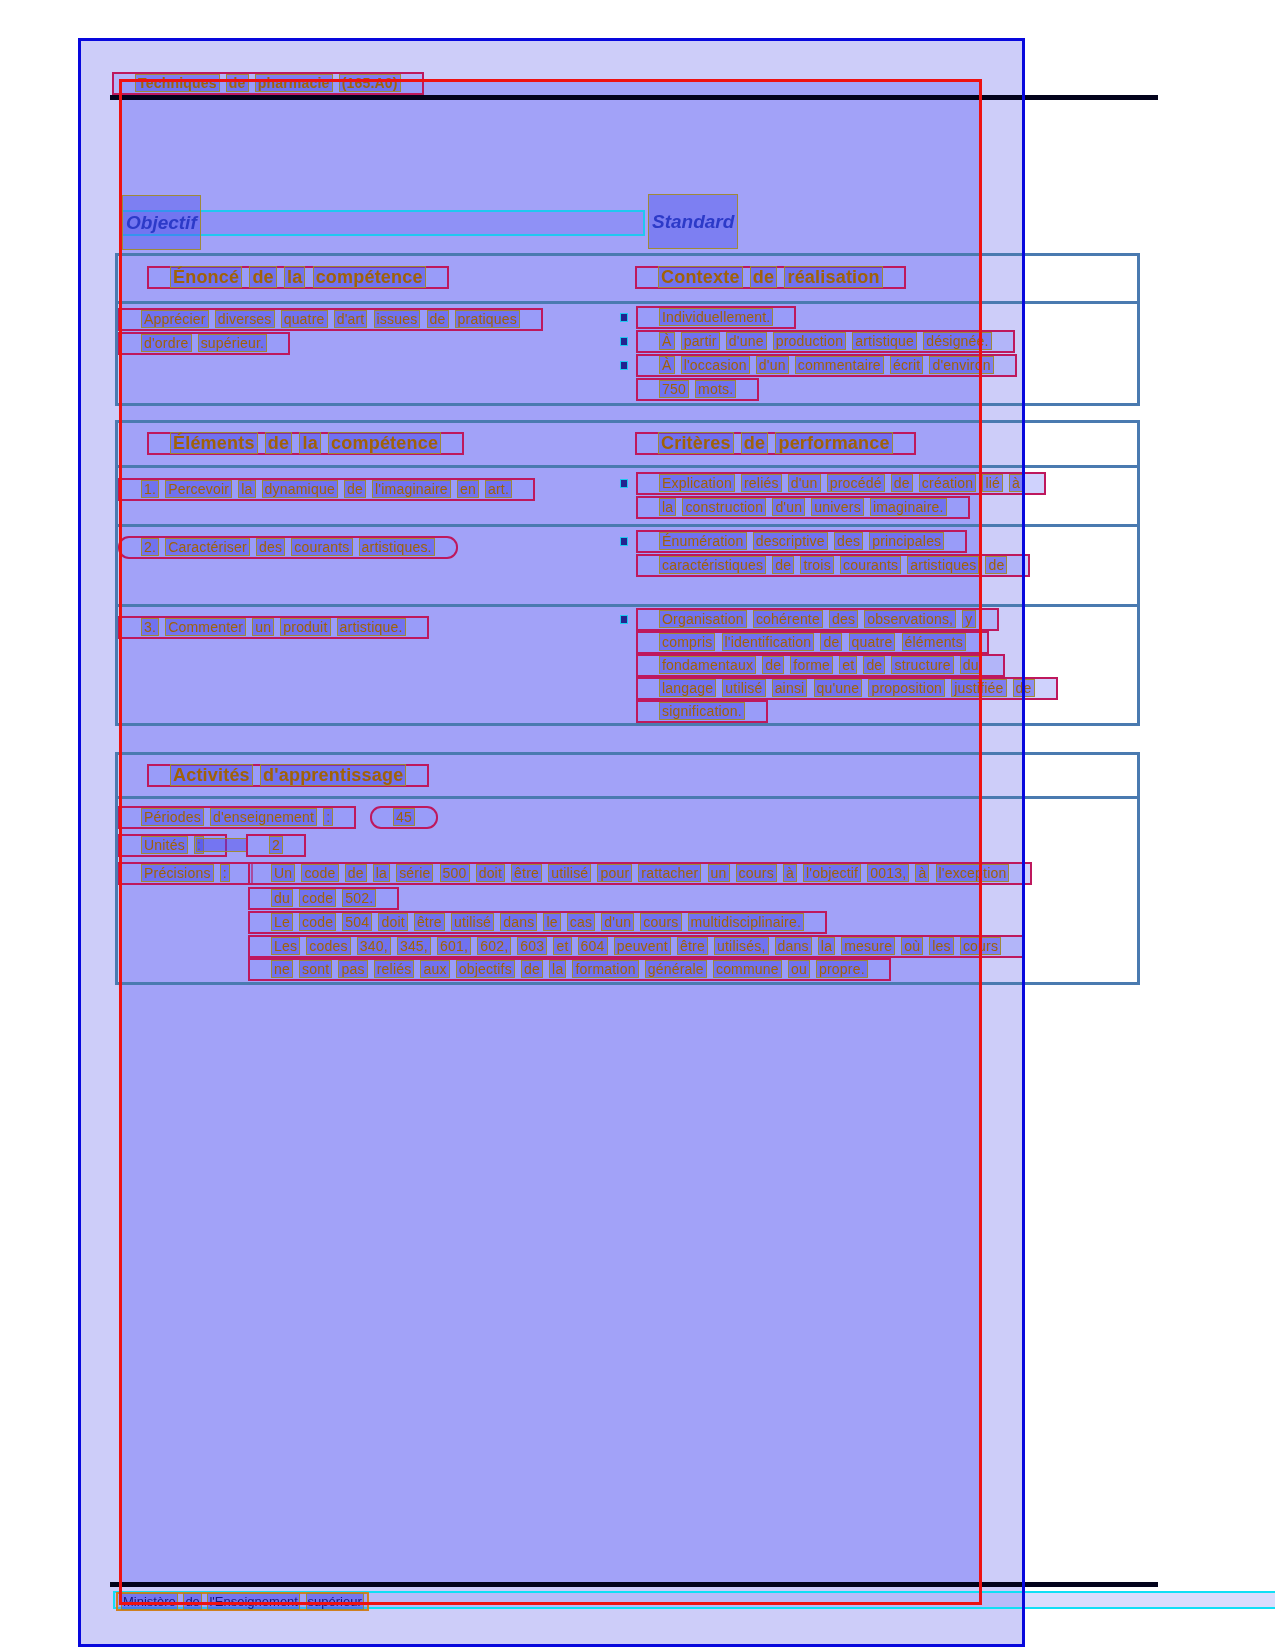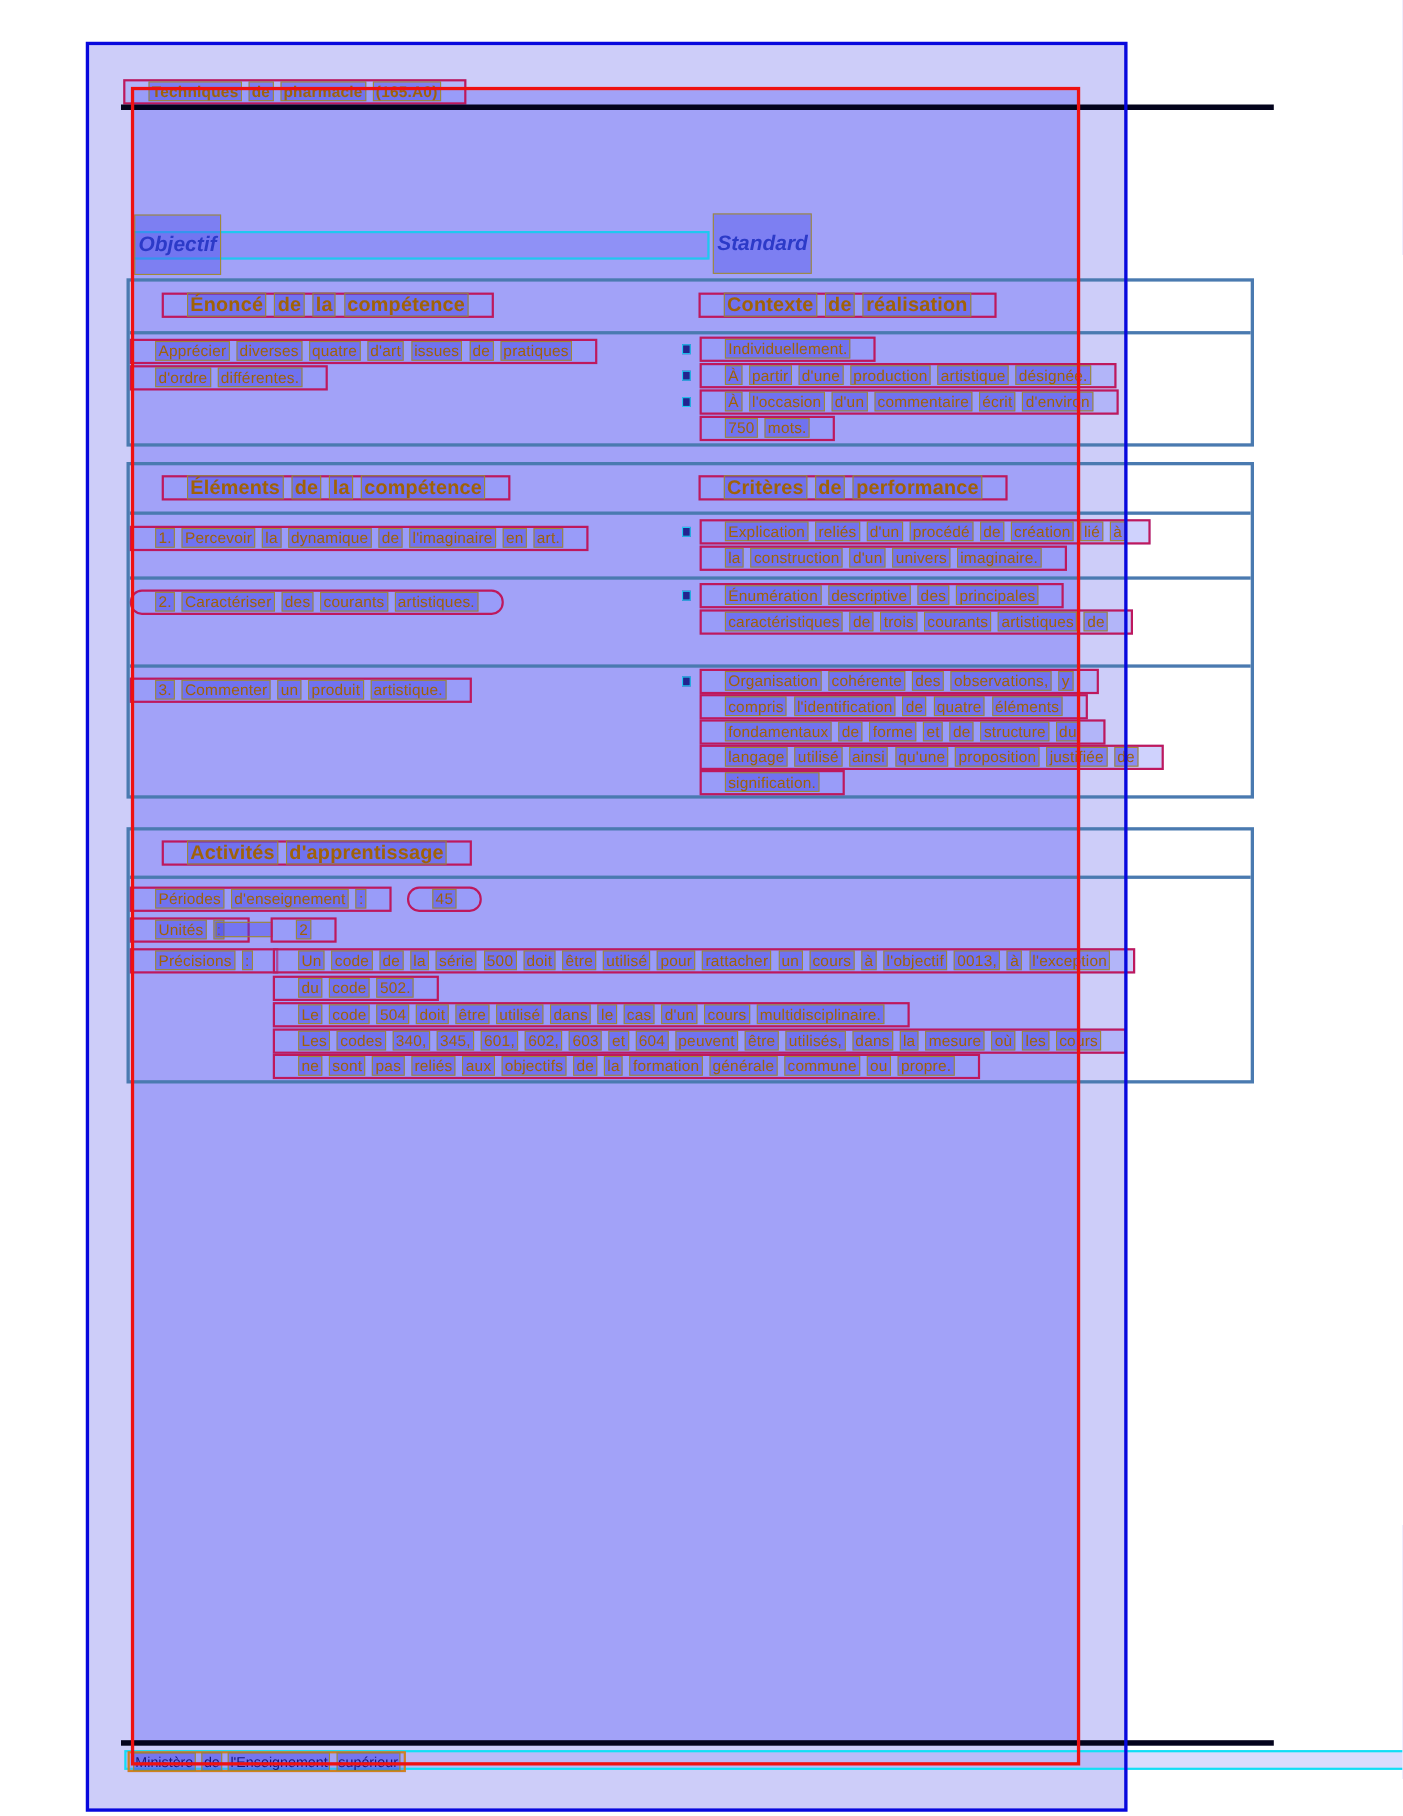--- a/index.html
+++ b/index.html
@@ -88,21 +88,21 @@
       <div class="tdiv" style="top:45px;"></div>
     </div>
     <div class="line hdr" style="left:118px;top:266px;">
       <span class="words"><span class="w">Énoncé</span> <span class="w">de</span> <span class="w">la</span> <span class="w">compétence</span></span></div>
     <div class="line hdr" style="left:606px;top:266px;">
       <span class="words"><span class="w">Contexte</span> <span class="w">de</span> <span class="w">réalisation</span></span></div>
 
     <div class="line" style="left:118px;top:308px;">
       <span class="words"><span class="w">Apprécier</span> <span class="w">diverses</span> <span class="w">quatre</span> <span class="w">d'art</span> <span class="w">issues</span> <span class="w">de</span> <span class="w">pratiques</span></span></div>
     <div class="line" style="left:118px;top:332px;">
-      <span class="words"><span class="w">d'ordre</span> <span class="w">différentes.</span></span></div>
+      <span class="words"><span class="w">d'ordre</span> <span class="w">supérieur.</span></span></div>
 
     <span class="bullet" style="left:620px;top:313px;"></span>
     <div class="line" style="left:636px;top:306px;">
       <span class="words"><span class="w">Individuellement.</span></span></div>
     <span class="bullet" style="left:620px;top:337px;"></span>
     <div class="line" style="left:636px;top:330px;">
       <span class="words"><span class="w">À</span> <span class="w">partir</span> <span class="w">d'une</span> <span class="w">production</span> <span class="w">artistique</span> <span class="w">désignée.</span></span></div>
     <span class="bullet" style="left:620px;top:361px;"></span>
     <div class="line" style="left:636px;top:354px;">
       <span class="words"><span class="w">À</span> <span class="w">l'occasion</span> <span class="w">d'un</span> <span class="w">commentaire</span> <span class="w">écrit</span> <span class="w">d'environ</span></span></div>

